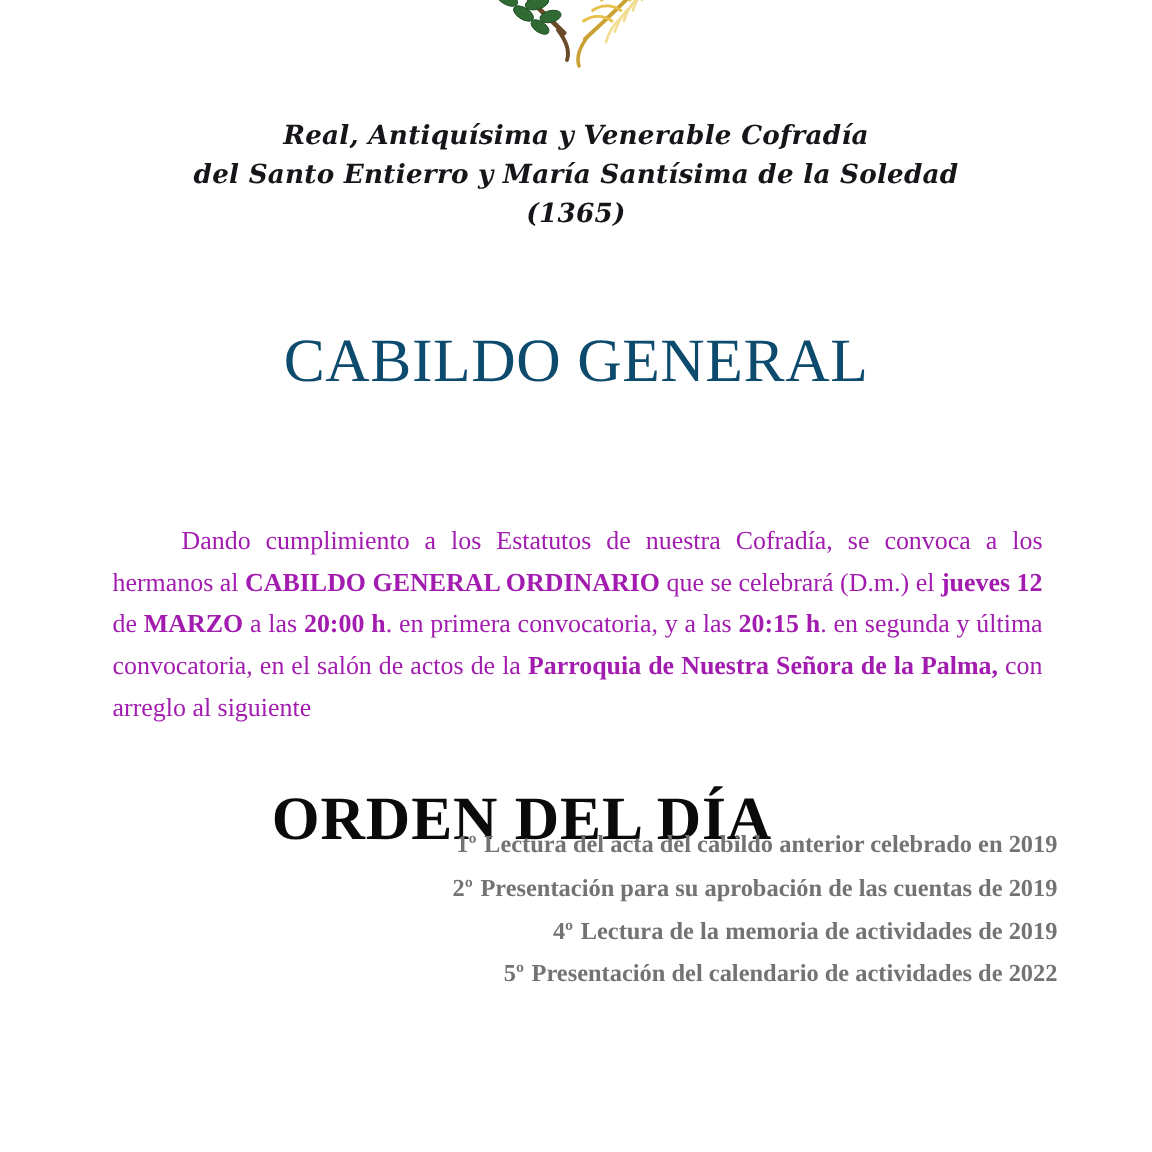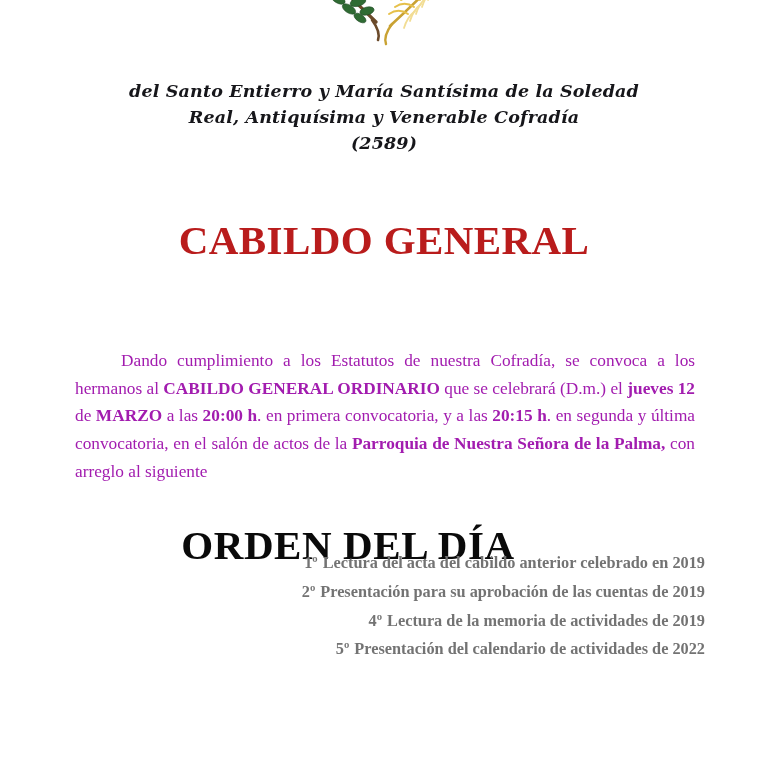--- a/index.html
+++ b/index.html
@@ -50,25 +50,25 @@
   .cofradia .yr { display: block; }
 
   
   .main-title {
     position: absolute;
     top: 188px;
     left: 0;
     width: 768px;
     text-align: center;
     font-family: "Liberation Serif", "DejaVu Serif", serif;
-    font-weight: 700;
+    font-weight: 400;
     font-size: 41px;
     line-height: 50px;
     letter-spacing: 0.4px;
-    color: #b91c1c;
+    color: #0c4a6e;
   }
   .main-title .ln { display: block; }
 
   
   .body-copy {
     position: absolute;
     top: 330px;
     left: 75px;
     width: 620px;
     text-align: justify;
@@ -174,23 +174,23 @@
     <g>
       <path d="M58 -6 C48 0 42 10 44 22 C50 18 56 12 60 4 Z" fill="#b9bcc0" stroke="#7d8288" stroke-width="1"></path>
       <path d="M102 -6 C112 0 118 10 116 22 C110 18 104 12 100 4 Z" fill="#b9bcc0" stroke="#7d8288" stroke-width="1"></path>
       <path d="M52 4 C46 10 44 18 46 26" stroke="#7d8288" stroke-width="0.9" fill="none"></path>
       <path d="M108 4 C114 10 116 18 114 26" stroke="#7d8288" stroke-width="0.9" fill="none"></path>
     </g>
   </svg>
 </div>
 
 <div class="cofradia">
+  <span class="ln">Real, Antiquísima y Venerable Cofradía</span>
   <span class="ln">del Santo Entierro y María Santísima de la Soledad</span>
-  <span class="ln">Real, Antiquísima y Venerable Cofradía</span>
-  <span class="yr">(2589)</span>
+  <span class="yr">(1365)</span>
 </div>
 
 <h1 class="main-title">
   <span class="ln">CABILDO GENERAL</span>
 </h1>
 
 <p class="body-copy"><span class="indent"></span><span>Dando cumplimiento a los Estatutos de nuestra Cofradía, se convoca a los hermanos al </span><b>CABILDO GENERAL ORDINARIO</b><span> que se celebrará (D.m.) el </span><b>jueves 12</b><span> de </span><b>MARZO</b><span> a las </span><b>20:00 h</b><span>. en primera convocatoria, y a las </span><b>20:15 h</b><span>. en segunda y última convocatoria, en el salón de actos de la </span><b>Parroquia de Nuestra Señora de la Palma,</b><span> con arreglo al siguiente</span></p>
 
 <h2 class="orden-heading">ORDEN DEL DÍA</h2>
 

